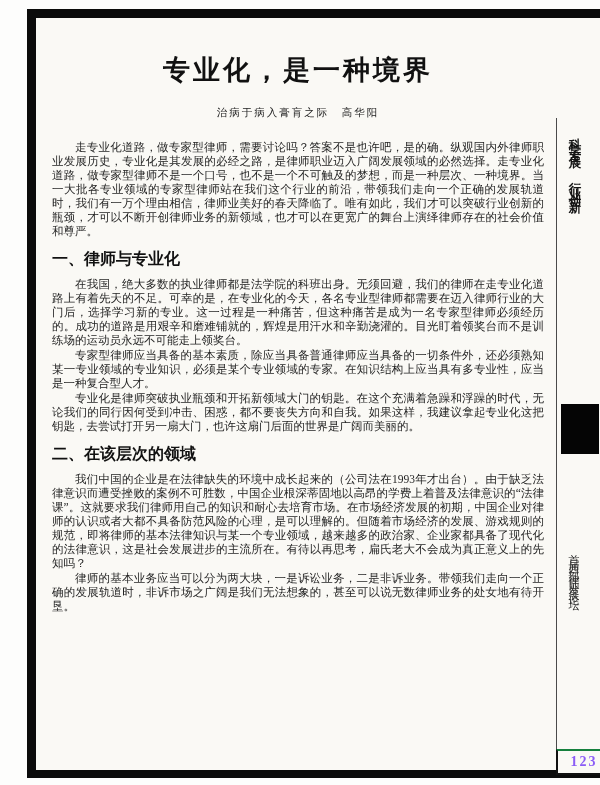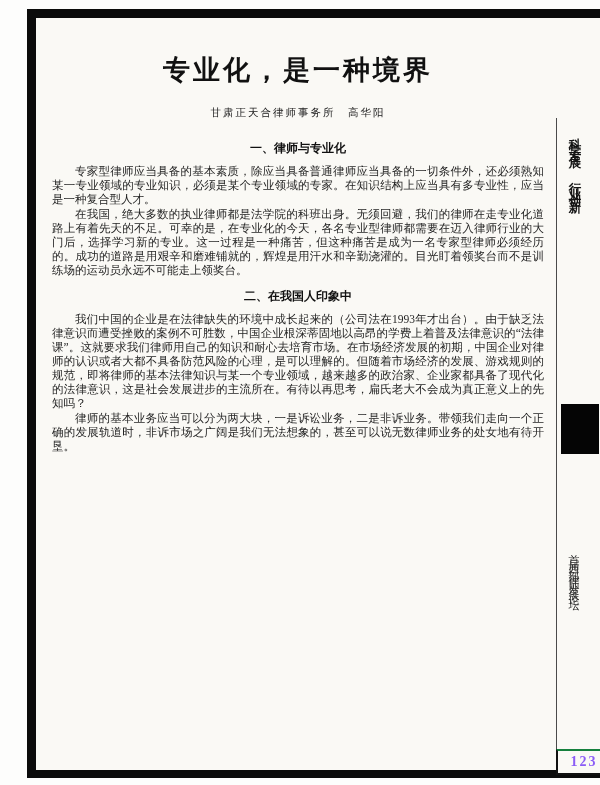--- a/index.html
+++ b/index.html
@@ -53,25 +53,24 @@
   }
   .body-text p {
     font-size: 11.5px;
     line-height: 14px;
     text-align: justify;
     text-indent: 2em;
     margin: 0 0 1px 0;
     color: #1f1f1f;
   }
   .body-text h2 {
-    font-size: 12px;
+    font-size: 16px;
     font-weight: bold;
     margin: 11px 0 7px 0;
     color: #111;
-    text-align: center;
   }
   .side-col {
     position: absolute;
     right: 0; top: 0;
     width: 44px;
     bottom: 0;
   }
   .side-rule {
     position: absolute;
     left: 0; top: 100px; bottom: 10px;
@@ -128,29 +127,31 @@
 </style>
 </head>
 <body>
 
 <div class="scan-wrap">
   <div class="frame">
     <div class="paper">
 
       <div class="main-col">
         <h1 class="title">专业化，是一种境界</h1>
-        <div class="byline">甘肃正天合律师事务所　高华阳</div>
+        <div class="byline">治病于病入膏肓之际　高华阳</div>
 
         <div class="body-text">
+          <p>走专业化道路，做专家型律师，需要讨论吗？答案不是也许吧，是的确。纵观国内外律师职业发展历史，专业化是其发展的必经之路，是律师职业迈入广阔发展领域的必然选择。走专业化道路，做专家型律师不是一个口号，也不是一个不可触及的梦想，而是一种层次、一种境界。当一大批各专业领域的专家型律师站在我们这个行业的前沿，带领我们走向一个正确的发展轨道时，我们有一万个理由相信，律师业美好的春天降临了。唯有如此，我们才可以突破行业创新的瓶颈，才可以不断开创律师业务的新领域，也才可以在更宽广的舞台上演绎律师存在的社会价值和尊严。</p>
 
           <h2>一、律师与专业化</h2>
+          <p>在我国，绝大多数的执业律师都是法学院的科班出身。无须回避，我们的律师在走专业化道路上有着先天的不足。可幸的是，在专业化的今天，各名专业型律师都需要在迈入律师行业的大门后，选择学习新的专业。这一过程是一种痛苦，但这种痛苦是成为一名专家型律师必须经历的。成功的道路是用艰辛和磨难铺就的，辉煌是用汗水和辛勤浇灌的。目光盯着领奖台而不是训练场的运动员永远不可能走上领奖台。</p>
           <p>专家型律师应当具备的基本素质，除应当具备普通律师应当具备的一切条件外，还必须熟知某一专业领域的专业知识，必须是某个专业领域的专家。在知识结构上应当具有多专业性，应当是一种复合型人才。</p>
-          <p>在我国，绝大多数的执业律师都是法学院的科班出身。无须回避，我们的律师在走专业化道路上有着先天的不足。可幸的是，在专业化的今天，各名专业型律师都需要在迈入律师行业的大门后，选择学习新的专业。这一过程是一种痛苦，但这种痛苦是成为一名专家型律师必须经历的。成功的道路是用艰辛和磨难铺就的，辉煌是用汗水和辛勤浇灌的。目光盯着领奖台而不是训练场的运动员永远不可能走上领奖台。</p>
+          <p>专业化是律师突破执业瓶颈和开拓新领域大门的钥匙。在这个充满着急躁和浮躁的时代，无论我们的同行因何受到冲击、困惑，都不要丧失方向和自我。如果这样，我建议拿起专业化这把钥匙，去尝试打开另一扇大门，也许这扇门后面的世界是广阔而美丽的。</p>
 
-          <h2>二、在我国人印象中</h2>
+          <h2>二、在该层次的领域</h2>
           <p>我们中国的企业是在法律缺失的环境中成长起来的（公司法在1993年才出台）。由于缺乏法律意识而遭受挫败的案例不可胜数，中国企业根深蒂固地以高昂的学费上着普及法律意识的“法律课”。这就要求我们律师用自己的知识和耐心去培育市场。在市场经济发展的初期，中国企业对律师的认识或者大都不具备防范风险的心理，是可以理解的。但随着市场经济的发展、游戏规则的规范，即将律师的基本法律知识与某一个专业领域，越来越多的政治家、企业家都具备了现代化的法律意识，这是社会发展进步的主流所在。有待以再思考，扁氏老大不会成为真正意义上的先知吗？</p>
           <p>律师的基本业务应当可以分为两大块，一是诉讼业务，二是非诉业务。带领我们走向一个正确的发展轨道时，非诉市场之广阔是我们无法想象的，甚至可以说无数律师业务的处女地有待开垦。</p>
         </div>
       </div>
 
       <div class="side-col">
         <div class="side-rule"></div>
         <div class="vslogan top">科学发展·行业创新</div>
         <div class="side-photo"></div>
         <div class="vslogan bottom">首届西部律师发展论坛</div>

